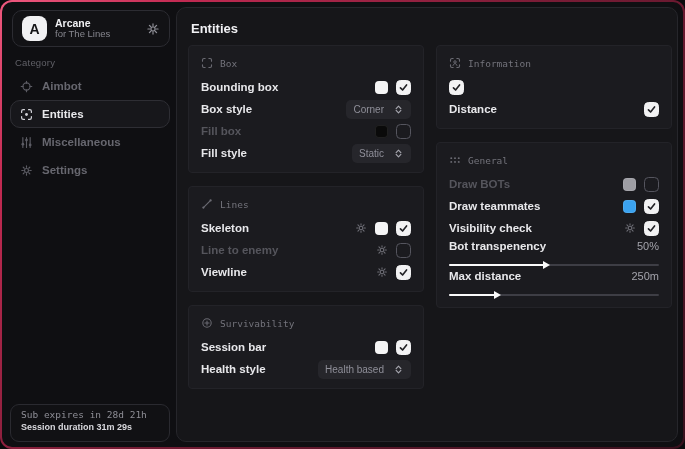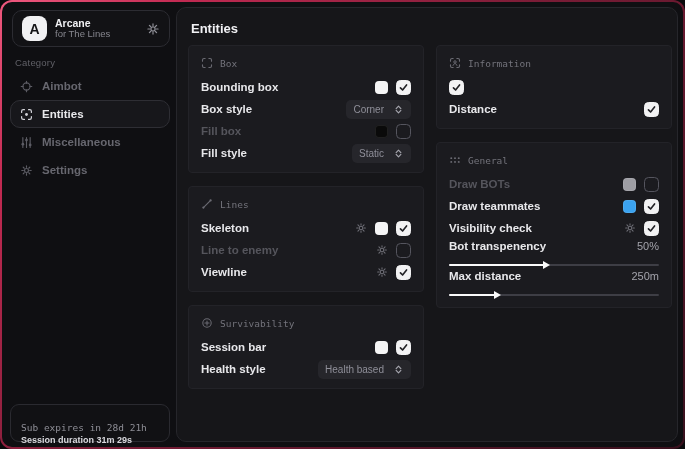--- a/index.html
+++ b/index.html
@@ -43,21 +43,21 @@
     height:28px; display:flex; align-items:center; gap:9px;
     padding:0 9px; border-radius:10px; border:1px solid transparent;
     color:#67676f; font-size:11.5px; font-weight:600; cursor:default;
   }
   .nav-item .nav-icon { display:flex; color:#5c5c64; }
   .nav-item.active { background:#17171b; border-color:#2e2e34; color:#e9e9ec; }
   .nav-item.active .nav-icon { color:#d2d2d8; }
 
   .sub-card {
     position:absolute; left:8px; right:7px; bottom:5px; height:38px;
-    border:1px solid #2a2a30; border-radius:9px; padding:17px 10px 0;
+    border:1px solid #2a2a30; border-radius:9px; padding:4px 10px 0;
     background:#111114;
   }
   .sub-line1 { font-family:"DejaVu Sans Mono",monospace; font-size:9.5px; color:#8e8e96; }
   .sub-line2 { font-size:9px; font-weight:bold; color:#d9d9de; margin-top:2px; }
 
   
   .panel {
     position:absolute; left:174px; top:5px; right:5px; bottom:5px;
     background:#161619; border:1px solid #26262b; border-radius:10px;
   }

